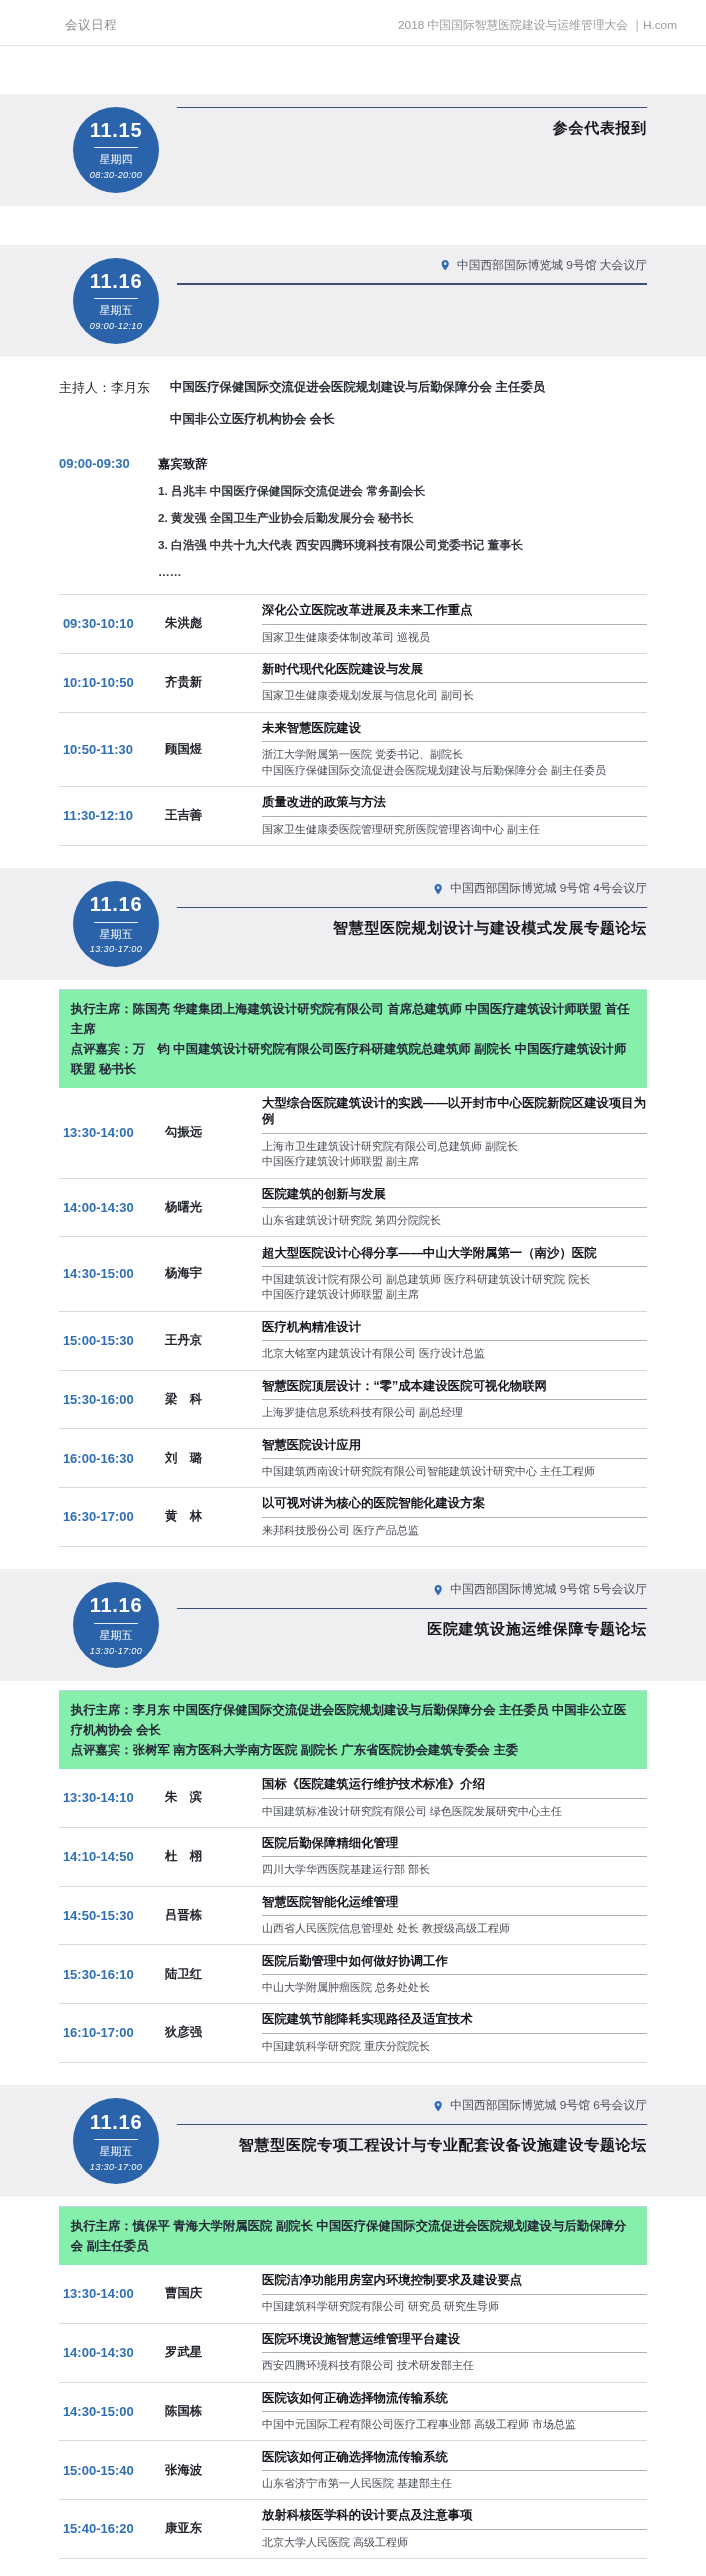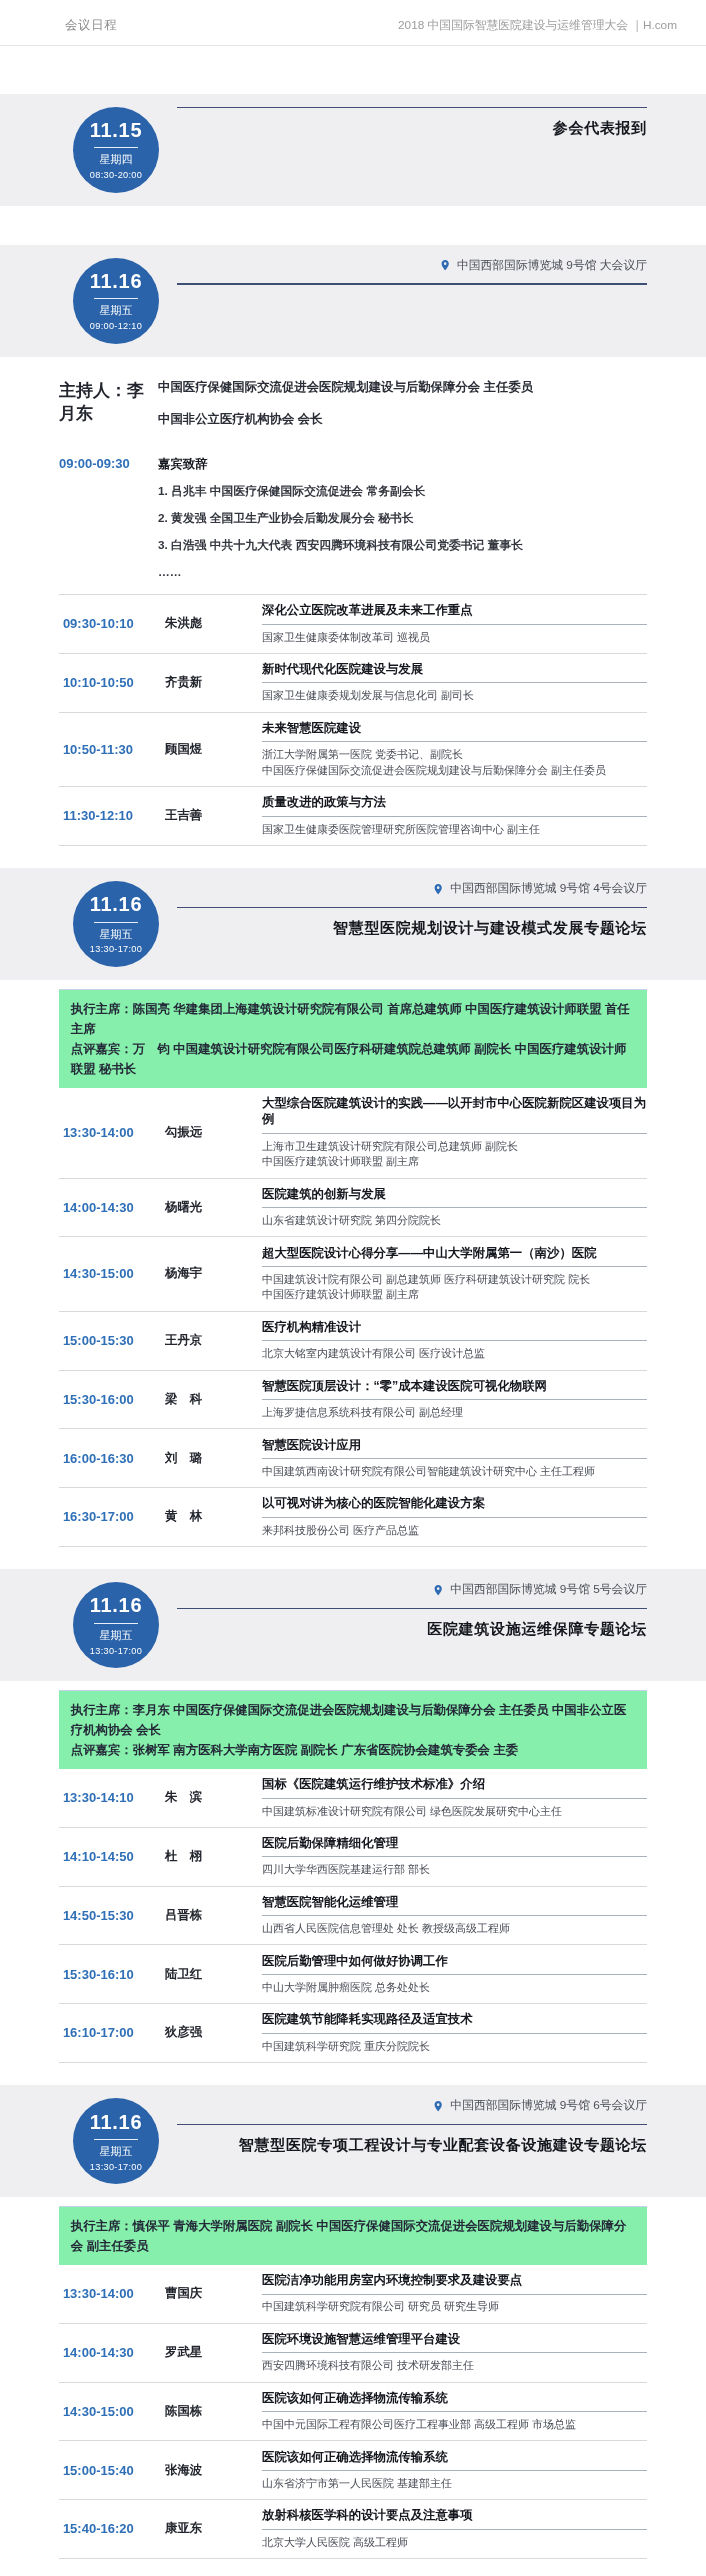--- a/index.html
+++ b/index.html
@@ -30,21 +30,21 @@
   .day-block.gap-lg{ margin-top:39px; }
   .day-block.gap-md{ margin-top:22px; }
   .day-circle{
     width:86px; height:86px; border-radius:50%;
     background:#2a63a9; color:#fff; flex-shrink:0;
     display:flex; flex-direction:column; align-items:center; justify-content:center;
   }
   .day-date{ font-size:20px; font-weight:bold; letter-spacing:0.7px; }
   .day-sep{ width:44px; height:0.7px; background:rgba(255,255,255,.9); margin:5.2px 0 4.6px; }
   .day-weekday{ font-size:11px; margin-bottom:2.6px; }
-  .day-time{ font-size:9.2px; letter-spacing:0.3px; }
+  .day-time{ font-size:9.2px; letter-spacing:0.3px;font-style:italic; }
   .day-right{
     flex:1; margin-left:18.3px;
     display:flex; flex-direction:column; align-items:flex-end;
   }
   .day-loc{
     display:flex; align-items:center; gap:6px;
     color:#4a4e57; font-size:11.8px; margin-bottom:9.8px;
   }
   .pin-icon{ display:inline-flex; }
   .day-line{ width:100%; height:1.3px; background:#3e4e74; }
@@ -58,22 +58,22 @@
     margin:9.2px 59px 0; background:#86efac;
     border-top:1.3px solid #c7d2ea;
     padding:8.5px 11.8px 9.2px;
   }
   .chair-line{
     font-size:12.4px; font-weight:bold; color:#242938; line-height:1.62;
   }
 
   
   .host{ display:flex; padding:22px 59px 0; }
-  .host-label{ width:99px; flex-shrink:0; font-size:17px; font-weight:bold; color:#23262e; }
-  .host-body{ flex:1; }
+  .host-label{ width:99px; flex-shrink:0; font-size:13px; font-weight:normal; color:#23262e; }
+  .host-body{ flex:1;margin-left:12px; }
   .host-line{ font-size:12.4px; font-weight:bold; color:#2b2e37; margin-bottom:15px; }
 
   .opening{ display:flex; padding:13px 59px 15.7px; }
   .opening-time{ width:99px; flex-shrink:0; color:#2e6fb7; font-weight:bold; font-size:13px; }
   .opening-body{ flex:1; }
   .opening-title{ font-size:12.4px; font-weight:bold; color:#15171e; }
   .guest{ font-size:11.8px; font-weight:bold; color:#34373f; margin-top:11px; }
 
   
   .talks{ margin:0 59px; }

